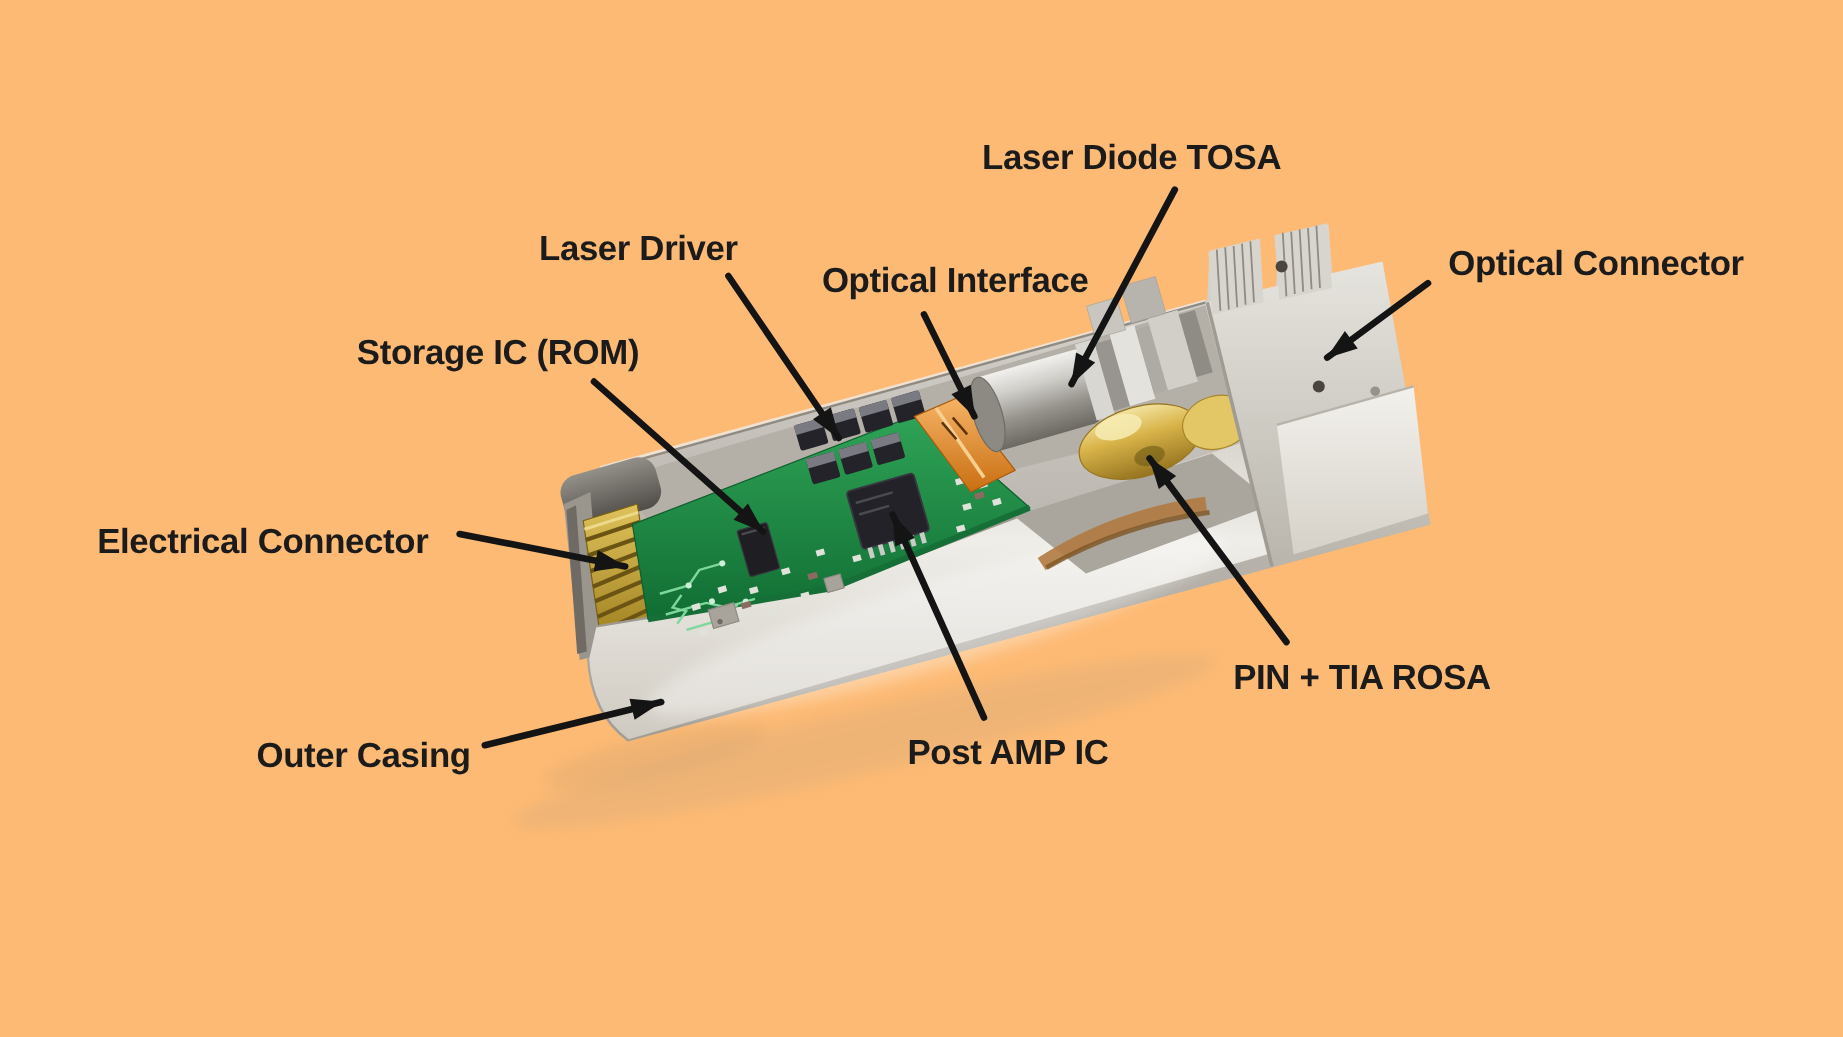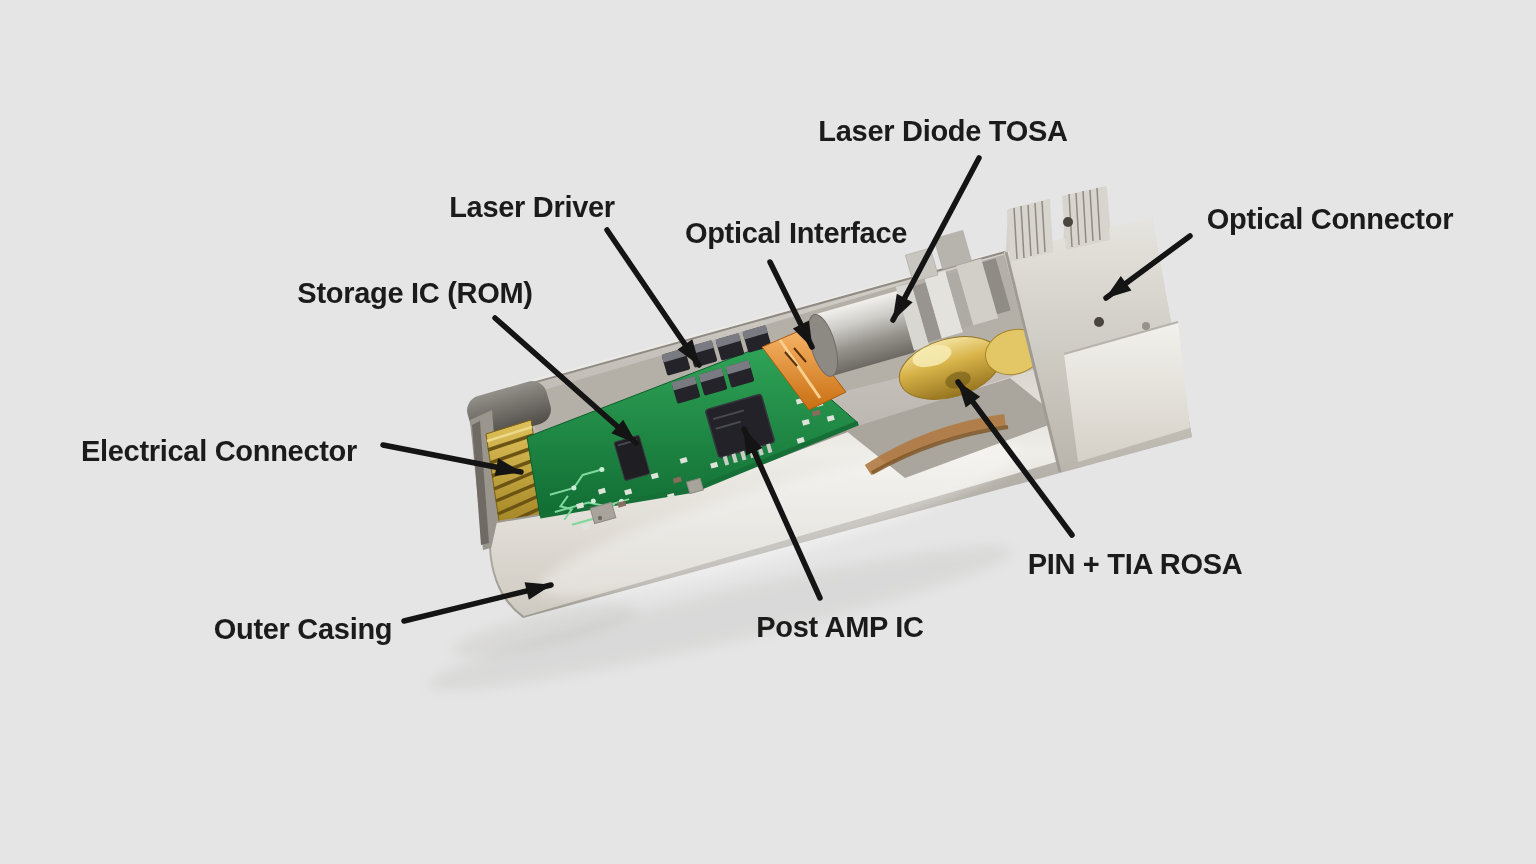--- a/index.html
+++ b/index.html
@@ -1,16 +1,16 @@
 <!DOCTYPE html>
 <html><head>
 <meta charset="utf-8">
 <style>
   html,body{margin:0;padding:0;background:#ffffff;width:1536px;height:864px;overflow:hidden;}
-  .stage{position:relative;width:1536px;height:864px;background:#e5e5e5;}
+  .stage{position:relative;width:1536px;height:864px;background:#fdba74;}
   svg{display:block;}
   .lbl{font-family:"Liberation Sans",sans-serif;font-weight:700;font-size:29px;fill:#1b1b1b;text-anchor:middle;letter-spacing:-0.3px;}
   .arrow{stroke:#141414;stroke-width:5.5;stroke-linecap:round;fill:none;}
   .hatch{stroke:#8f8b83;stroke-width:1.5;}
 </style>
 </head>
 <body>
 
 <div class="stage">
 <svg width="1536" height="864" viewBox="0 0 1536 864" xmlns="http://www.w3.org/2000/svg">

